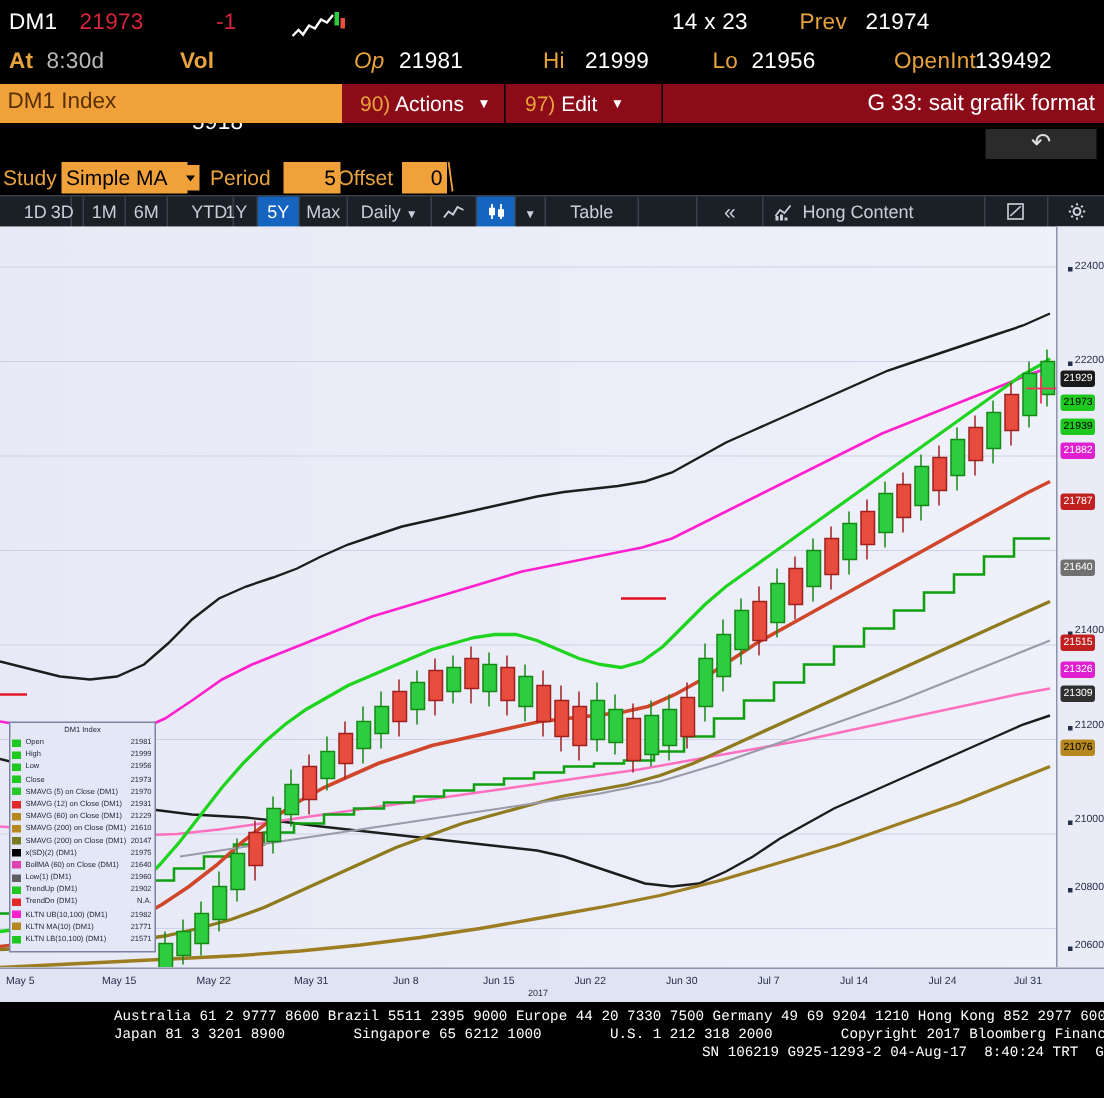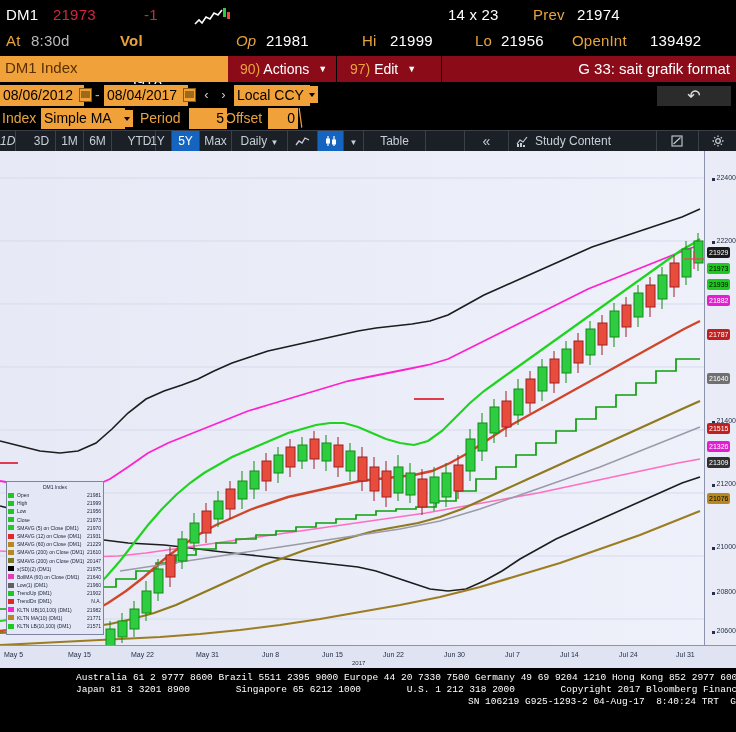--- a/index.html
+++ b/index.html
@@ -111,31 +111,31 @@
       <svg class="spark" viewBox="0 0 44 22">
         <polyline points="2,18 6,14 9,17 13,11 17,13 21,7 25,9 29,4" fill="none" stroke="#ffffff" stroke-width="1.6"></polyline>
         <rect x="30" y="2" width="3" height="9" fill="#2ecc40"></rect>
         <rect x="34" y="6" width="3" height="7" fill="#e74c3c"></rect>
       </svg>
       <div class="q-cell c-white" style="left:448px;">14 x 23</div>
       <div class="q-cell c-amber" style="left:533px;">Prev</div>
       <div class="q-cell c-white" style="left:577px;">21974</div>
     </div>
     <div class="q-row r2">
-      <div class="q-cell c-amber" style="left:6px;">At</div>
+      <div class="q-cell c-amber" style="left:6px;font-weight:bold;">At</div>
       <div class="q-cell c-grey" style="left:31px;">8:30d</div>
       <div class="q-cell c-amber" style="left:120px;font-weight:bold;">Vol</div>
       <div class="q-cell c-white" style="left:128px;margin-top:41px;">5918</div>
       <div class="q-cell c-amber" style="left:236px;font-style:italic;">Op</div>
       <div class="q-cell c-white" style="left:266px;">21981</div>
       <div class="q-cell c-amber" style="left:362px;">Hi</div>
       <div class="q-cell c-white" style="left:390px;">21999</div>
       <div class="q-cell c-amber" style="left:475px;">Lo</div>
       <div class="q-cell c-white" style="left:501px;">21956</div>
-      <div class="q-cell c-amber" style="left:572px;">OpenInt</div>
+      <div class="q-cell c-amber" style="left:596px;">OpenInt</div>
       <div class="q-cell c-white" style="left:650px;">139492</div>
     </div>
   </div>
 
   <div class="cmdbar">
     <div class="ticker-field">
       <span>DM1 Index</span>
     </div>
     <div class="redbar">
       <div class="menubtn" style="left:6px;">
@@ -147,46 +147,35 @@
       <div class="menubtn" style="left:116px;">
         <span class="num">97)</span>
         <span>Edit</span>
         <span class="carat">▼</span>
       </div>
       <div class="sep" style="left:213px;"></div>
       <div class="gtitle">G 33: sait grafik format</div>
     </div>
   </div>
 
-  <div class="row2">
-    <div class="ofield" style="left:0;top:1px;width:78px;">08/06/2012</div>
-    <div class="ocal" style="left:79px;"></div>
-    <div class="dash" style="left:95px;top:1px;">-</div>
-    <div class="ofield" style="left:104px;top:1px;width:78px;">08/04/2017</div>
-    <div class="ocal" style="left:183px;"></div>
-    <div class="arrbtn" style="left:199px;">‹</div>
-    <div class="arrbtn" style="left:216px;">›</div>
-    <div class="ofield" style="left:234px;top:1px;width:70px;">Local CCY</div>
-    <div class="dd" style="left:305px;"></div>
-  </div>
   <div class="undo">↶</div>
 
   <div class="row3">
-    <div class="olabel" style="left:2px;">Index</div>
+    <div class="olabel" style="left:2px;">Study</div>
     <div class="ofield" style="left:41px;width:78px;">Simple MA</div>
     <div class="dd" style="left:120px;top:2px;"></div>
     <div class="olabel" style="left:140px;">Period</div>
     <div class="ofield" style="left:189px;width:32px;text-align:right;">5</div>
     <div class="olabel" style="left:225px;">Offset</div>
     <div class="ofield" style="left:268px;width:24px;text-align:right;">0</div>
     <div class="pencil" style="left:296px;top:1px;">╱</div>
   </div>
 
   <div class="tools">
-    <div class="tbtn" style="left:0;width:16px;font-style:italic;">1D</div>
+    <div class="tbtn" style="left:0;width:48px;">1D</div>
     <div class="tbtn" style="left:28px;width:28px;">3D</div>
     <div class="tbtn" style="left:56px;width:28px;">1M</div>
     <div class="tbtn" style="left:84px;width:28px;">6M</div>
     <div class="tbtn" style="left:112px;width:32px;margin-left:12px;">YTD</div>
     <div class="tbtn" style="left:144px;width:28px;">1Y</div>
     <div class="tbtn on" style="left:172px;width:28px;">5Y</div>
     <div class="tbtn" style="left:200px;width:32px;">Max</div>
     <div class="tbtn" style="left:232px;width:56px;">
       <span>Daily</span>
       <span style="font-size:8px;">▼</span>
@@ -209,21 +198,21 @@
     <div class="tbtn plain" style="left:426px;width:38px;"></div>
     <div class="tbtn" style="left:464px;width:0;border-right:1px solid #3a4049;"></div>
     <div class="tbtn" style="left:465px;width:44px;font-size:14px;">«</div>
     <div class="tbtn" style="left:509px;width:148px;text-align:left;padding-left:26px;position:absolute;">
       <svg width="15" height="12" viewBox="0 0 15 12" style="position:absolute;left:7px;top:5px;">
         <polyline points="1,8 4,4 7,6 11,1" fill="none" stroke="#c9cfd8" stroke-width="1.2"></polyline>
         <rect x="1" y="8" width="2" height="3" fill="#c9cfd8"></rect>
         <rect x="4" y="7" width="2" height="4" fill="#c9cfd8"></rect>
         <rect x="7" y="9" width="2" height="2" fill="#c9cfd8"></rect>
       </svg>
-      <span>Study Content</span>
+      <span>Hong Content</span>
     </div>
     <div class="tbtn" style="left:657px;width:42px;">
       <svg width="13" height="12" viewBox="0 0 13 12" style="vertical-align:-2px;">
         <rect x="1" y="1" width="10" height="10" fill="none" stroke="#c9cfd8" stroke-width="1.1"></rect>
         <line x1="2.5" y1="9" x2="9.5" y2="2.5" stroke="#c9cfd8" stroke-width="1.1"></line>
       </svg>
     </div>
     <div class="tbtn plain" style="left:699px;width:37px;">
       <svg width="12" height="12" viewBox="0 0 12 12" style="vertical-align:-2px;">
         <circle cx="6" cy="6" r="2.3" fill="none" stroke="#c9cfd8" stroke-width="1.3"></circle>

